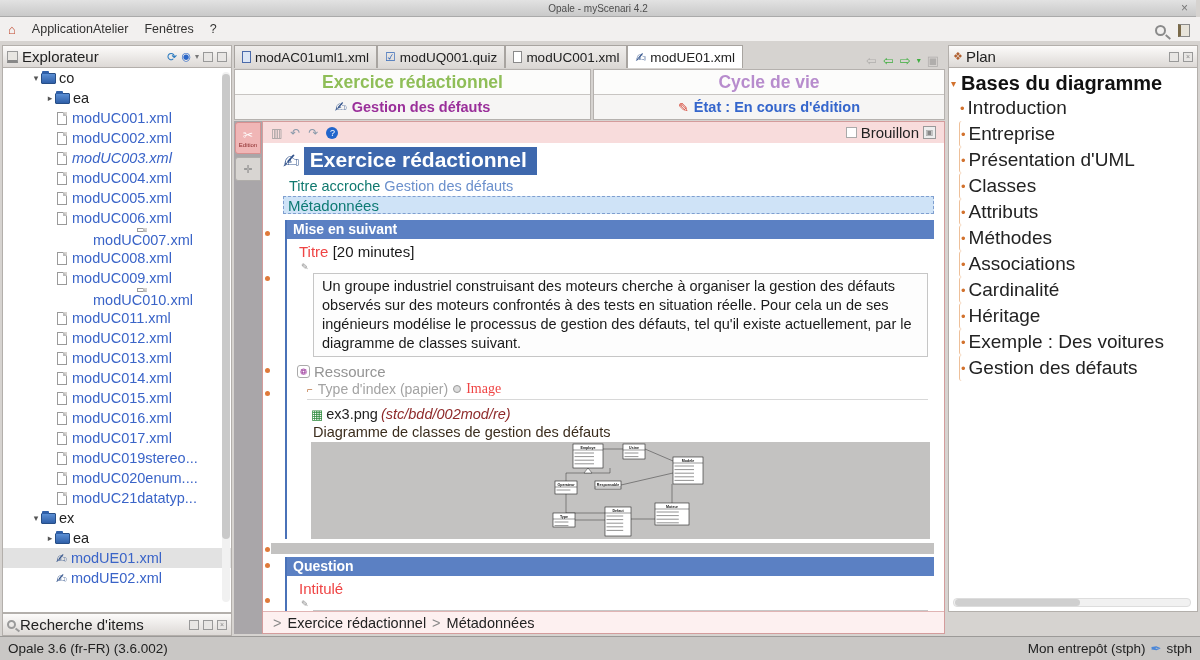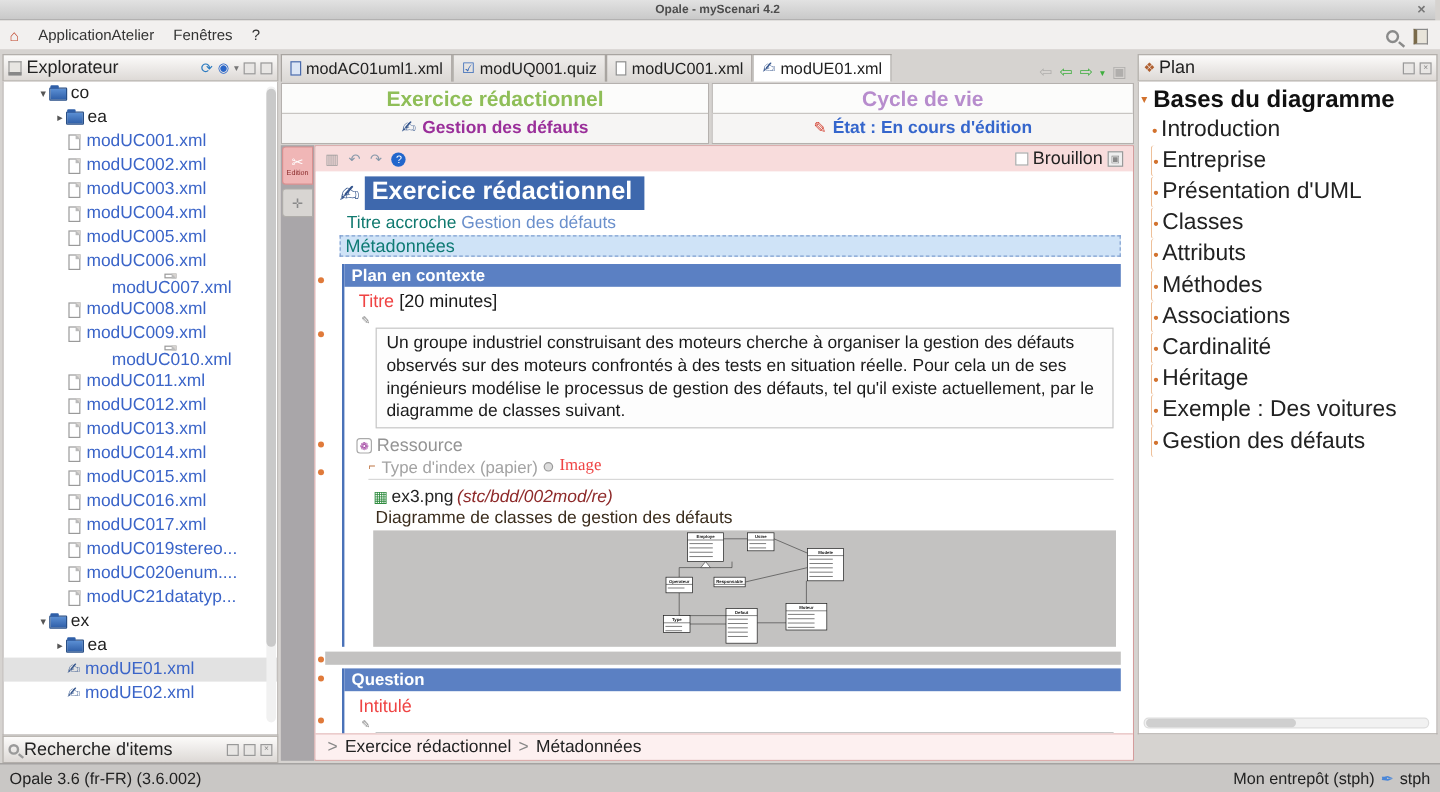--- a/index.html
+++ b/index.html
@@ -3,21 +3,21 @@
 <meta charset="utf-8">
 <style>
   * { margin:0; padding:0; box-sizing:border-box; }
   html,body { width:1200px; height:660px; }
   body { font-family:"Liberation Sans","DejaVu Sans",sans-serif; background:#d6d3d0; position:relative; overflow:hidden; color:#222; }
 
   
   .titlebar { position:absolute; left:0; top:0; width:1196px; height:17px;
     background:linear-gradient(#e2e2e2,#c9c9c9); border-bottom:1px solid #aaa;
     display:flex; align-items:center; justify-content:center;
-    font-size:10px; font-weight:bold; color:#4d4d4d; }
+    font-size:10px; font-weight:normal; color:#4d4d4d; }
   .win-close { position:absolute; right:8px; top:1px; font-size:12px; color:#777; cursor:default; }
   .menubar { position:absolute; left:0; top:17px; width:1200px; height:24px;
     background:#f2f0ef; display:flex; align-items:center; gap:16px; padding-left:8px; font-size:12.5px; color:#333; }
   .menubar .home { color:#c0452b; font-size:13px; }
   .menu-right { position:absolute; right:10px; top:24px; display:flex; gap:12px; align-items:center; }
   .mag { width:11px; height:11px; border:2px solid #8a8a8a; border-radius:50%; position:relative; }
   .mag:after { content:""; position:absolute; left:8px; top:9px; width:6px; height:2px; background:#8a8a8a; transform:rotate(40deg); }
   .book { width:12px; height:13px; background:#e8e4da; border:1px solid #8a8a8a; border-left:3px solid #7a6a4a; }
 
   
@@ -176,21 +176,21 @@
         <span>ea</span>
       </div>
       <div class="tree-row" style="padding-left: 52px;">
         <span class="ficon"></span>
         <span class="tree-label-file">modUC001.xml</span>
       </div>
       <div class="tree-row" style="padding-left: 52px;">
         <span class="ficon"></span>
         <span class="tree-label-file">modUC002.xml</span>
       </div>
-      <div class="tree-row" style="padding-left: 52px;">
+      <div class="tree-row" style="padding-left: 52px; font-style: italic;">
         <span class="ficon"></span>
         <span class="tree-label-file">modUC003.xml</span>
       </div>
       <div class="tree-row" style="padding-left: 52px;">
         <span class="ficon"></span>
         <span class="tree-label-file">modUC004.xml</span>
       </div>
       <div class="tree-row" style="padding-left: 52px;">
         <span class="ficon"></span>
         <span class="tree-label-file">modUC005.xml</span>
@@ -368,21 +368,21 @@
           <span class="big-ic">✍</span>
           <span class="doc-title">Exercice rédactionnel</span>
         </div>
         <div class="hook-row">
           <span class="hook-label">Titre accroche</span>
           <span class="hook-val">Gestion des défauts</span>
         </div>
         <div class="meta-band">Métadonnées</div>
 
         <div class="section">
-          <div class="sec-h">Plan en contexte</div>
+          <div class="sec-h">Mise en suivant</div>
           <div class="label-row">
             <span class="f-label">Titre</span>
             <span class="f-val">[20 minutes]</span>
           </div>
           <div class="pencil-row">✎</div>
           <div class="textbox">Un groupe industriel construisant des moteurs cherche à organiser la gestion des défauts observés sur des moteurs confrontés à des tests en situation réelle. Pour cela un de ses ingénieurs modélise le processus de gestion des défauts, tel qu'il existe actuellement, par le diagramme de classes suivant.</div>
           <div class="res-row">
             <span class="res-ic">❁</span>
             <span>Ressource</span>
           </div>

